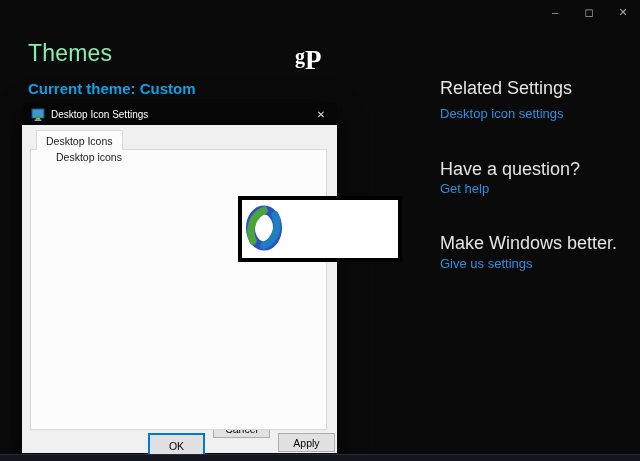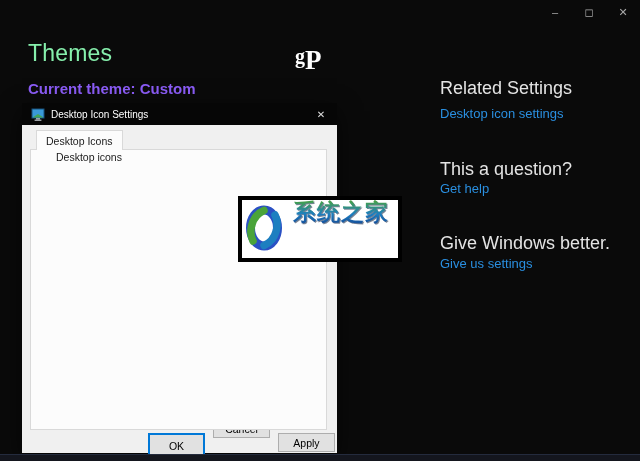--- a/index.html
+++ b/index.html
@@ -11,21 +11,21 @@
   }
   
   .win-controls{position:absolute;top:0;right:0;display:flex;z-index:5;}
   .win-controls .ctl{width:34px;height:24px;display:flex;align-items:center;justify-content:center;
     color:#a8a8a8;font-size:11px;cursor:default;}
   .brand{position:absolute;left:295px;top:2px;color:#ffffff;
     font-family:"Liberation Serif",serif;font-weight:bold;line-height:1;margin-top:44px;}
   .brand .b-g{font-size:20px;vertical-align:6px;}
   .brand .b-p{font-size:27px;}
   .page-title{position:absolute;left:28px;top:40px;color:#86efac;font-size:23px;font-weight:300;letter-spacing:.2px;}
-  .current-theme{position:absolute;left:28px;top:80px;color:#8b5cf6;font-size:15px;font-weight:700;}
+  .current-theme{position:absolute;left:28px;top:80px;color:#0ea5e9;font-size:15px;font-weight:700;}
   
   .right-panel{position:absolute;left:440px;top:78px;width:190px;}
   .rp-head{position:absolute;left:0;color:#e4e4e4;font-size:18px;}
   .rp-link{position:absolute;left:0;color:#2a8fe0;font-size:13px;cursor:pointer;}
   .rp-h0{top:0;} .rp-l0{top:28px;}
   .rp-h1{top:81px;} .rp-l1{top:103px;}
   .rp-h2{top:155px;} .rp-l2{top:178px;}
   
   .bottom-strip{position:absolute;left:0;top:454px;width:640px;height:7px;
     background:#14161e;border-top:1px solid #242b3d;z-index:30;}
@@ -96,23 +96,23 @@
 </div>
 
 <div class="brand"><span class="b-g">g</span><span class="b-p">P</span></div>
 
 <div class="page-title">Themes</div>
 <div class="current-theme">Current theme: Custom</div>
 
 <div class="right-panel">
   <div class="rp-head rp-h0">Related Settings</div>
   <div class="rp-link rp-l0">Desktop icon settings</div>
-  <div class="rp-head rp-h1">This a question?</div>
+  <div class="rp-head rp-h1">Have a question?</div>
   <div class="rp-link rp-l1">Get help</div>
-  <div class="rp-head rp-h2">Give Windows better.</div>
+  <div class="rp-head rp-h2">Make Windows better.</div>
   <div class="rp-link rp-l2">Give us settings</div>
 </div>
 
 <div class="dialog">
   <div class="dlg-titlebar">
     <span class="dlg-ico">
       <svg width="14" height="13" viewBox="0 0 14 13">
         <rect x="1" y="1" width="12" height="9" fill="#3a9ad8" stroke="#16507c" stroke-width="1"></rect>
         <path d="M1.5 9.5 L7 6 L12.5 9.5 Z" fill="#44a656"></path>
         <rect x="5" y="10" width="4" height="1.6" fill="#9aa4ac"></rect>
@@ -210,16 +210,15 @@
 </div>
 
 <div class="watermark">
   <span class="wm-logo">
     <svg width="42" height="52" viewBox="0 0 42 52">
       <ellipse cx="21" cy="26" rx="13.5" ry="18" fill="none" stroke="#2a50c4" stroke-width="9"></ellipse>
       <path d="M10 39 C 5.5 30, 8 14, 21 8.5" fill="none" stroke="#4aa43a" stroke-width="7.5" stroke-linecap="round"></path>
       <path d="M32 13 C 36.5 22, 34 38, 21 43.5" fill="none" stroke="#1d7fc0" stroke-width="7.5" stroke-linecap="round"></path>
     </svg>
   </span>
-  <div class="wm-cn">系统之家</div>
 </div>
 
 <div class="bottom-strip"></div>
 
 </body></html>

